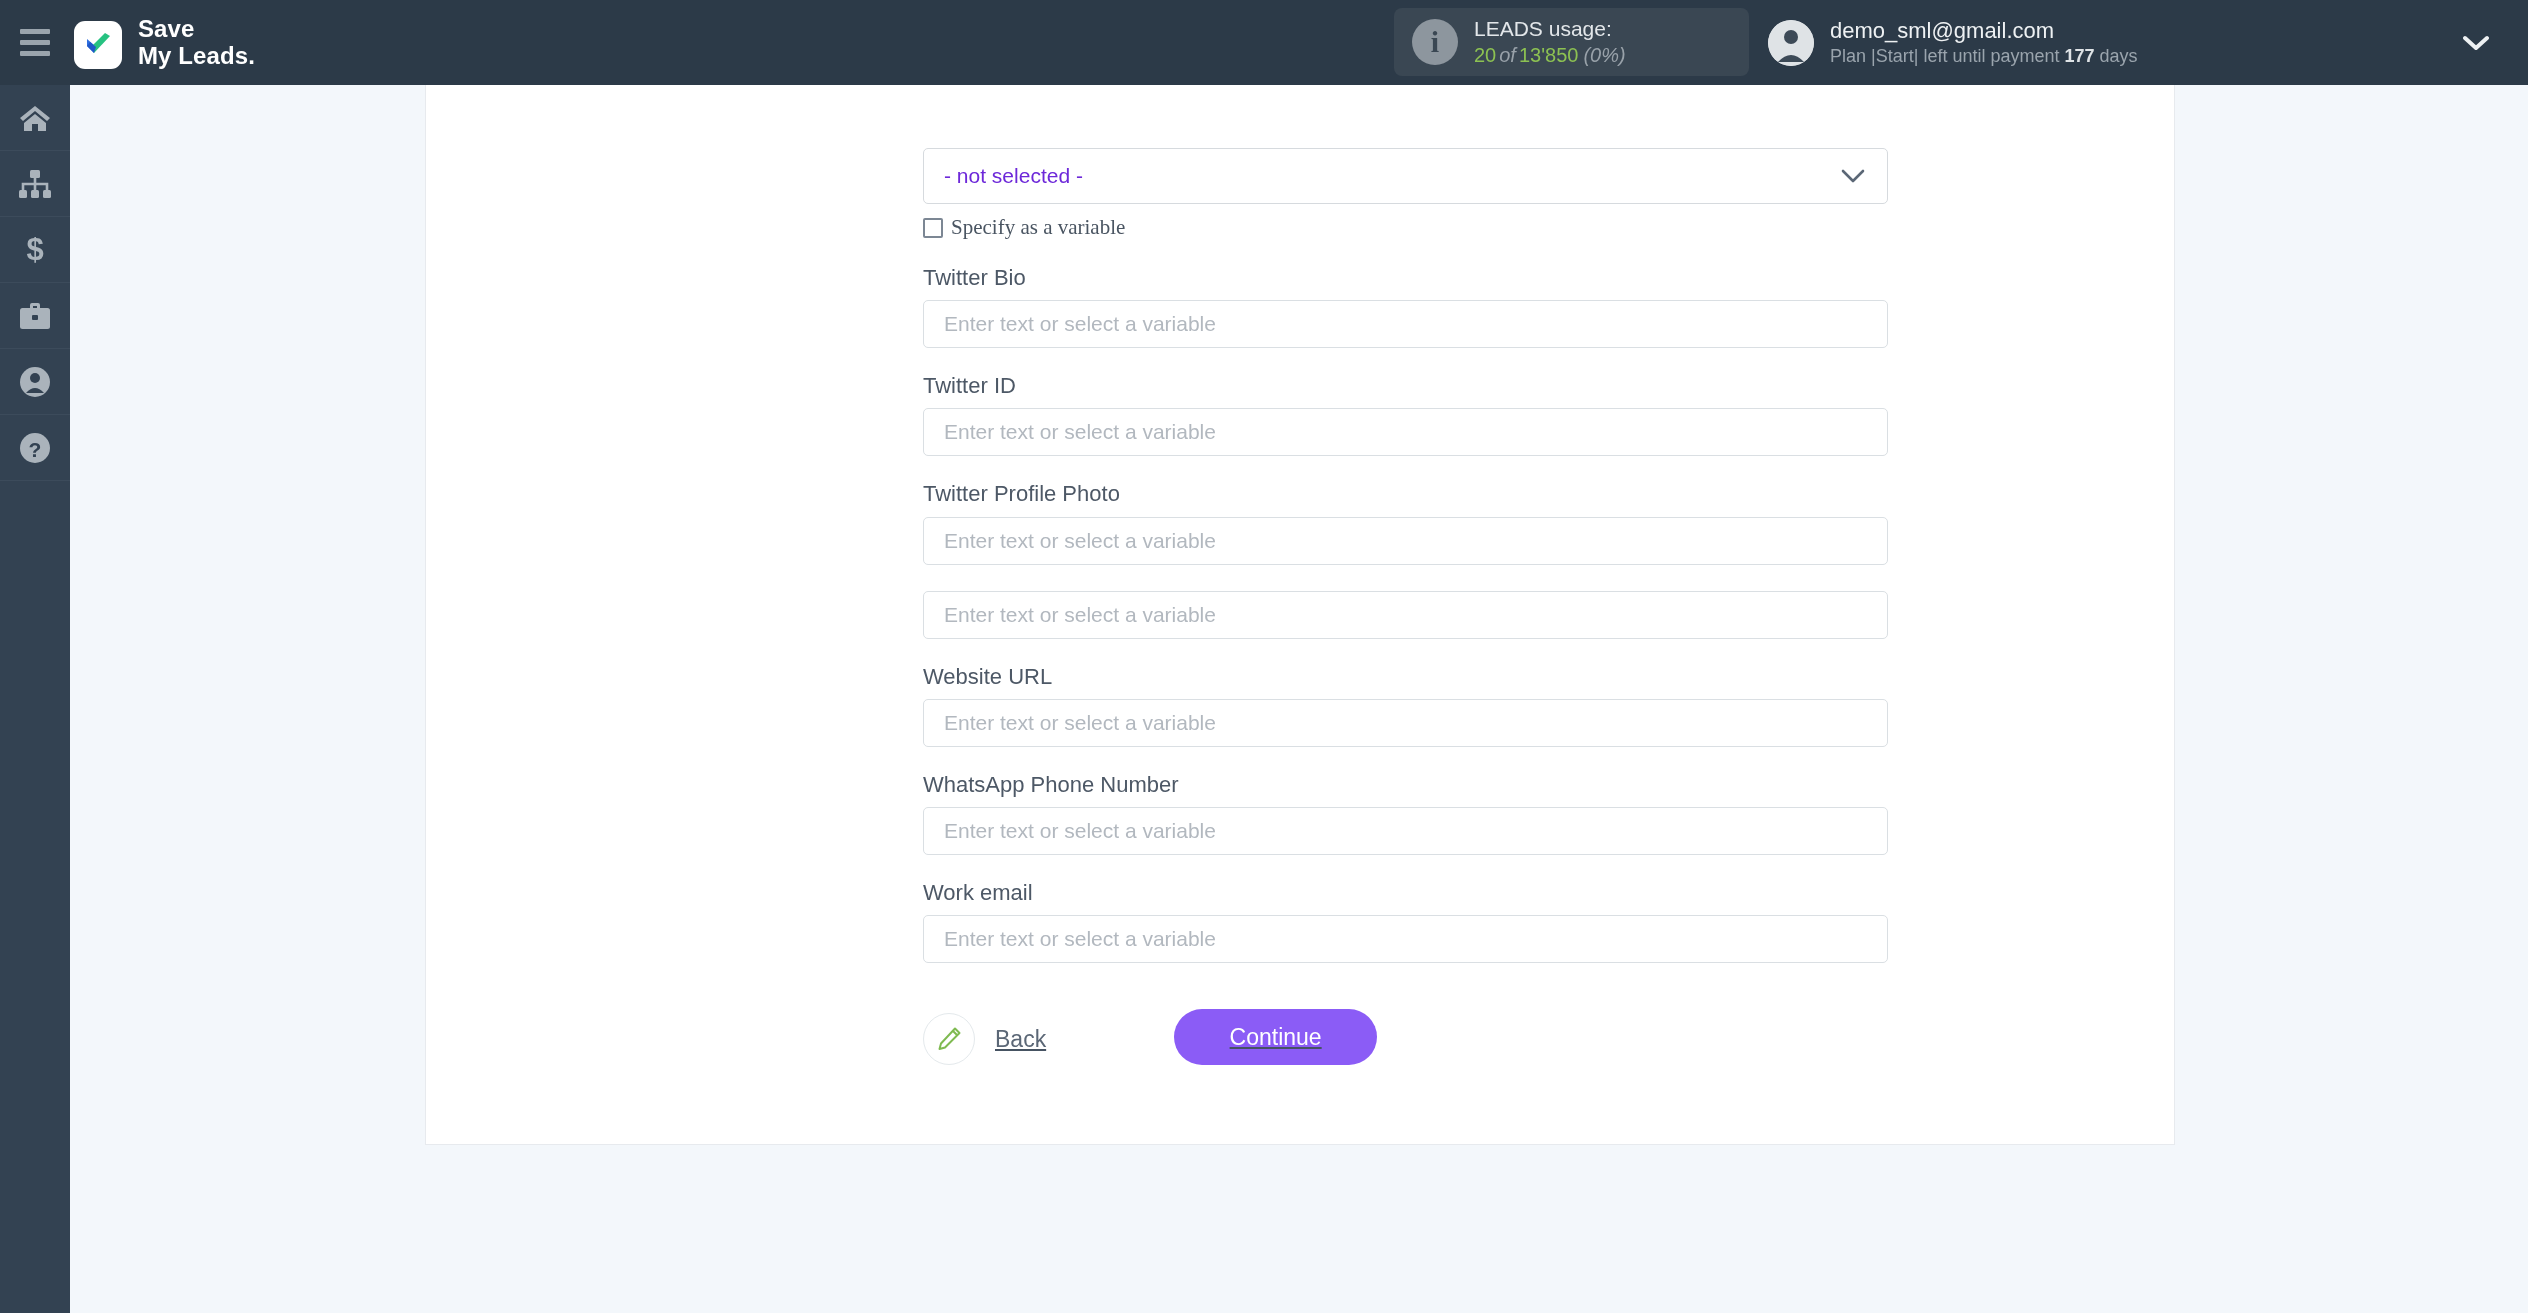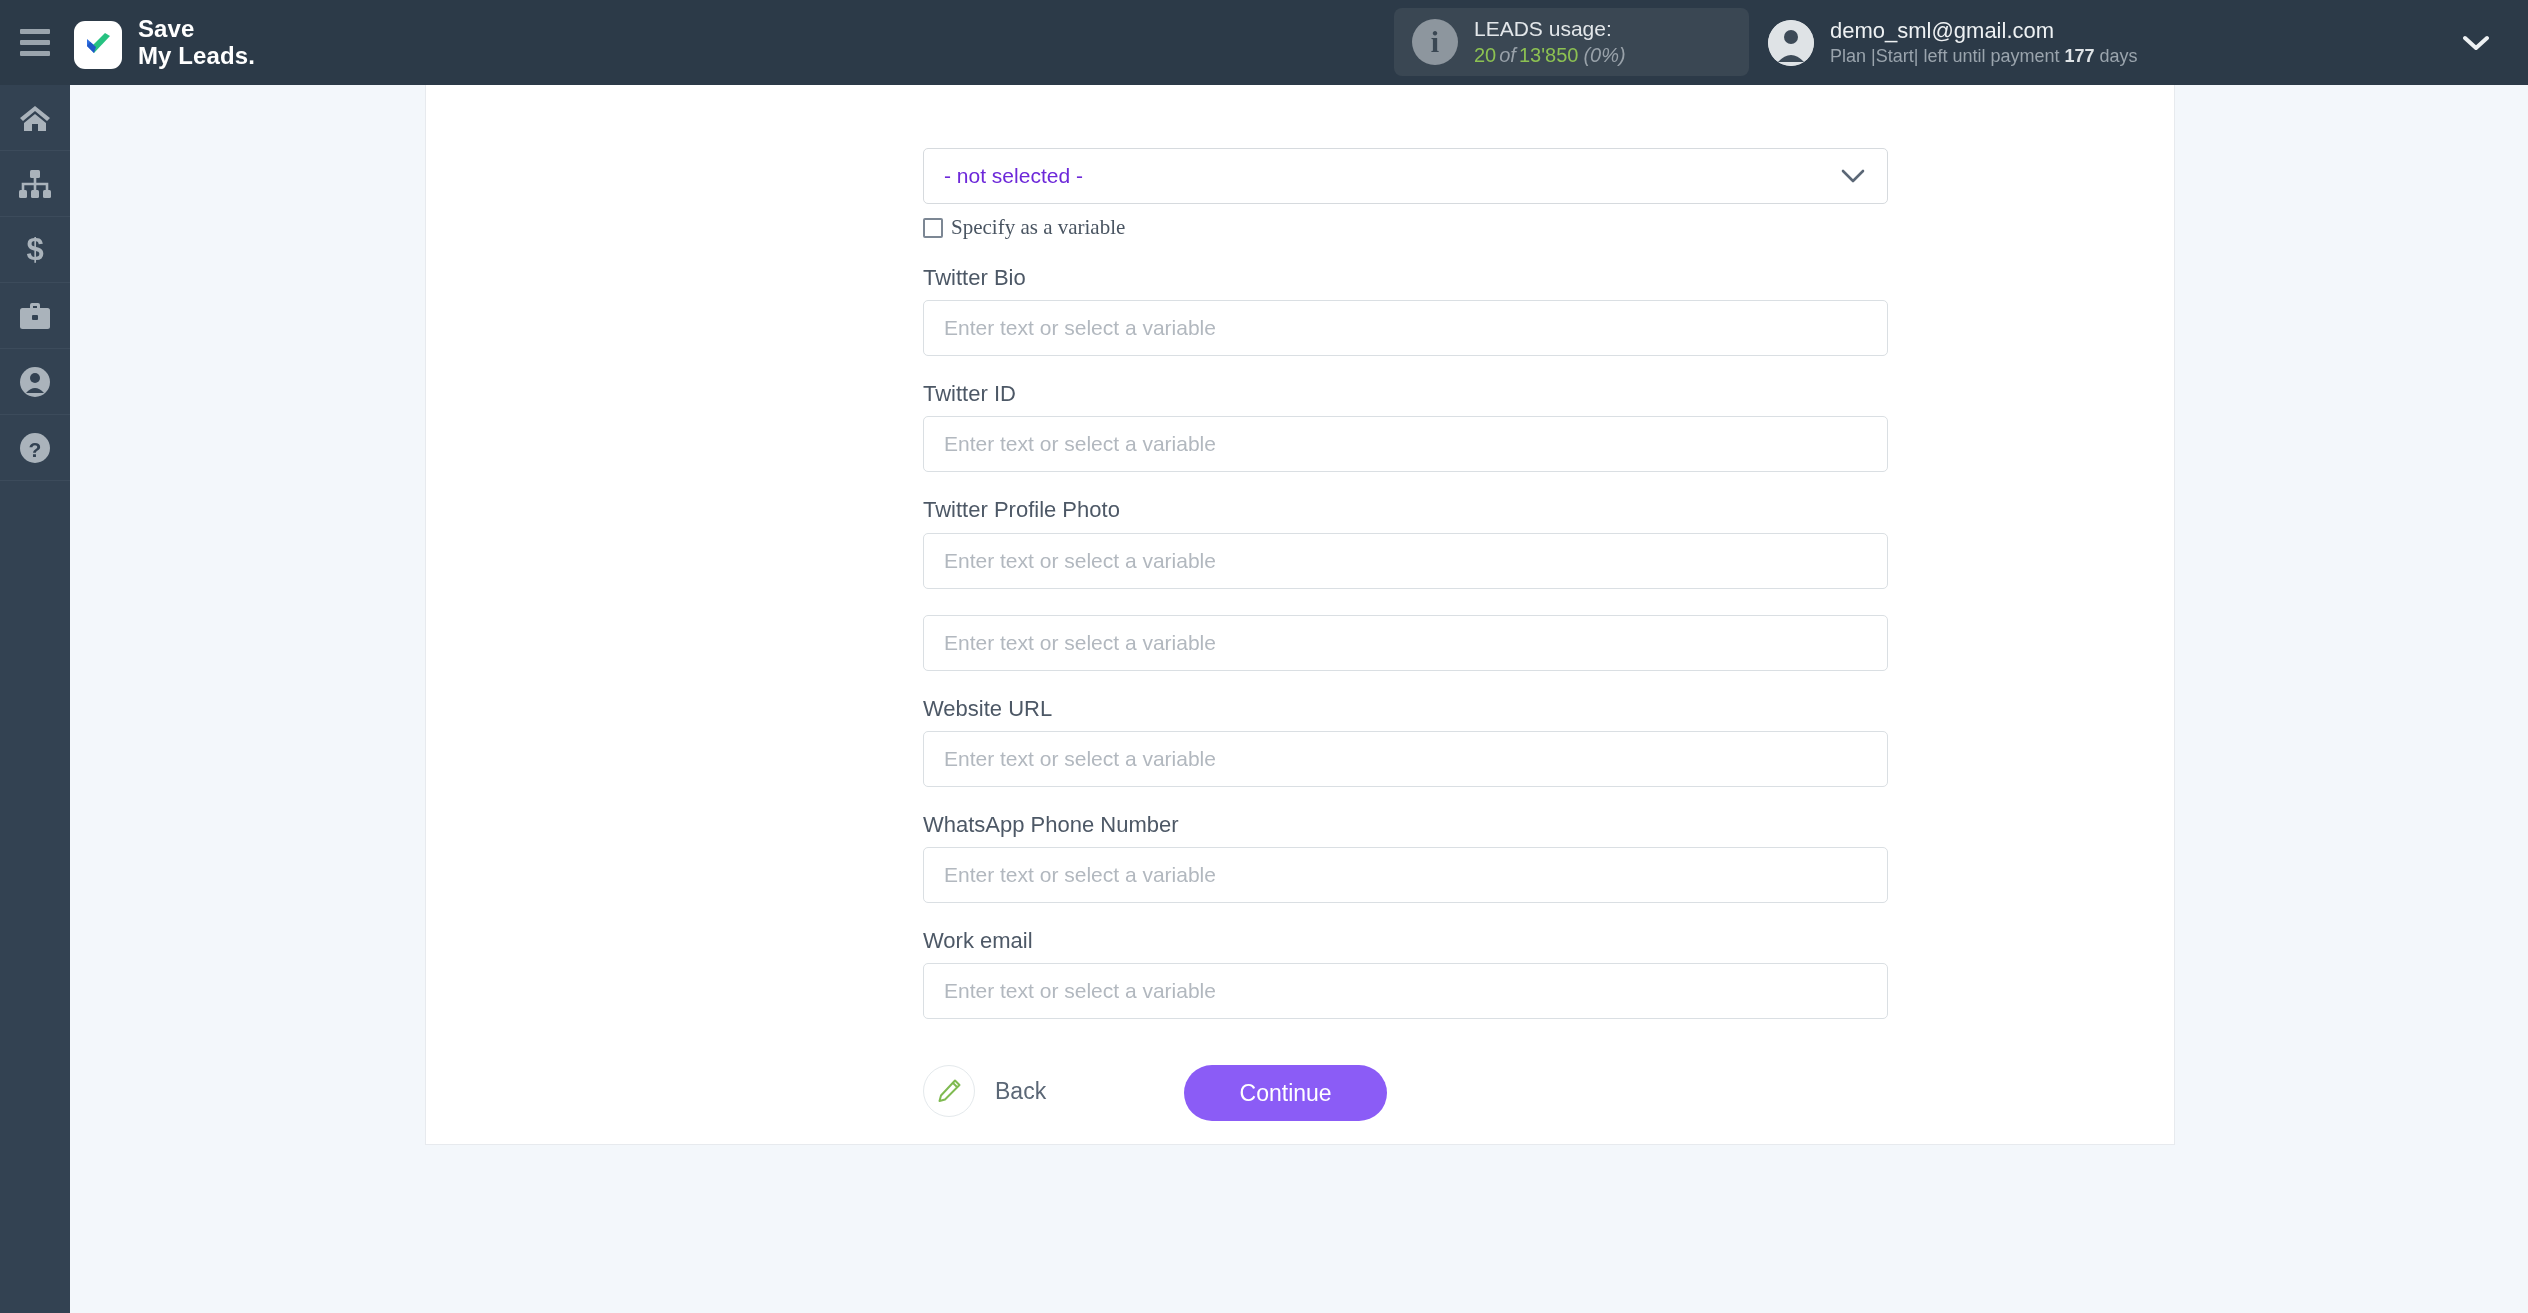--- a/index.html
+++ b/index.html
@@ -245,38 +245,39 @@
   
   .field-group { margin-top: 26px; }
   .field-label {
     font-size: 22px;
     color: #4d5866;
     margin-bottom: 10px;
     line-height: 1.1;
   }
   .field-input {
     width: 965px;
-    height: 56px;
+    height: 48px;
     border: 1px solid #dadfe3;
     border-radius: 5px;
     background: #ffffff;
     font-family: "Liberation Sans", sans-serif;
     font-size: 21px;
     color: #4d5866;
     padding: 0 20px;
     outline: none;
   }
   .field-input::placeholder { color: #b2b8bf; }
 
   
   #form-actions {
     display: flex;
-    align-items: flex-start;
+    align-items: flex-end;
     margin-top: 46px;
-    gap: 16px;
+    gap: 6px;
+    text-decoration: underline;
   }
   #back-button {
     display: flex;
     align-items: center;
     gap: 20px;
     cursor: pointer;
   }
   #back-icon-circle {
     width: 52px;
     height: 52px;

